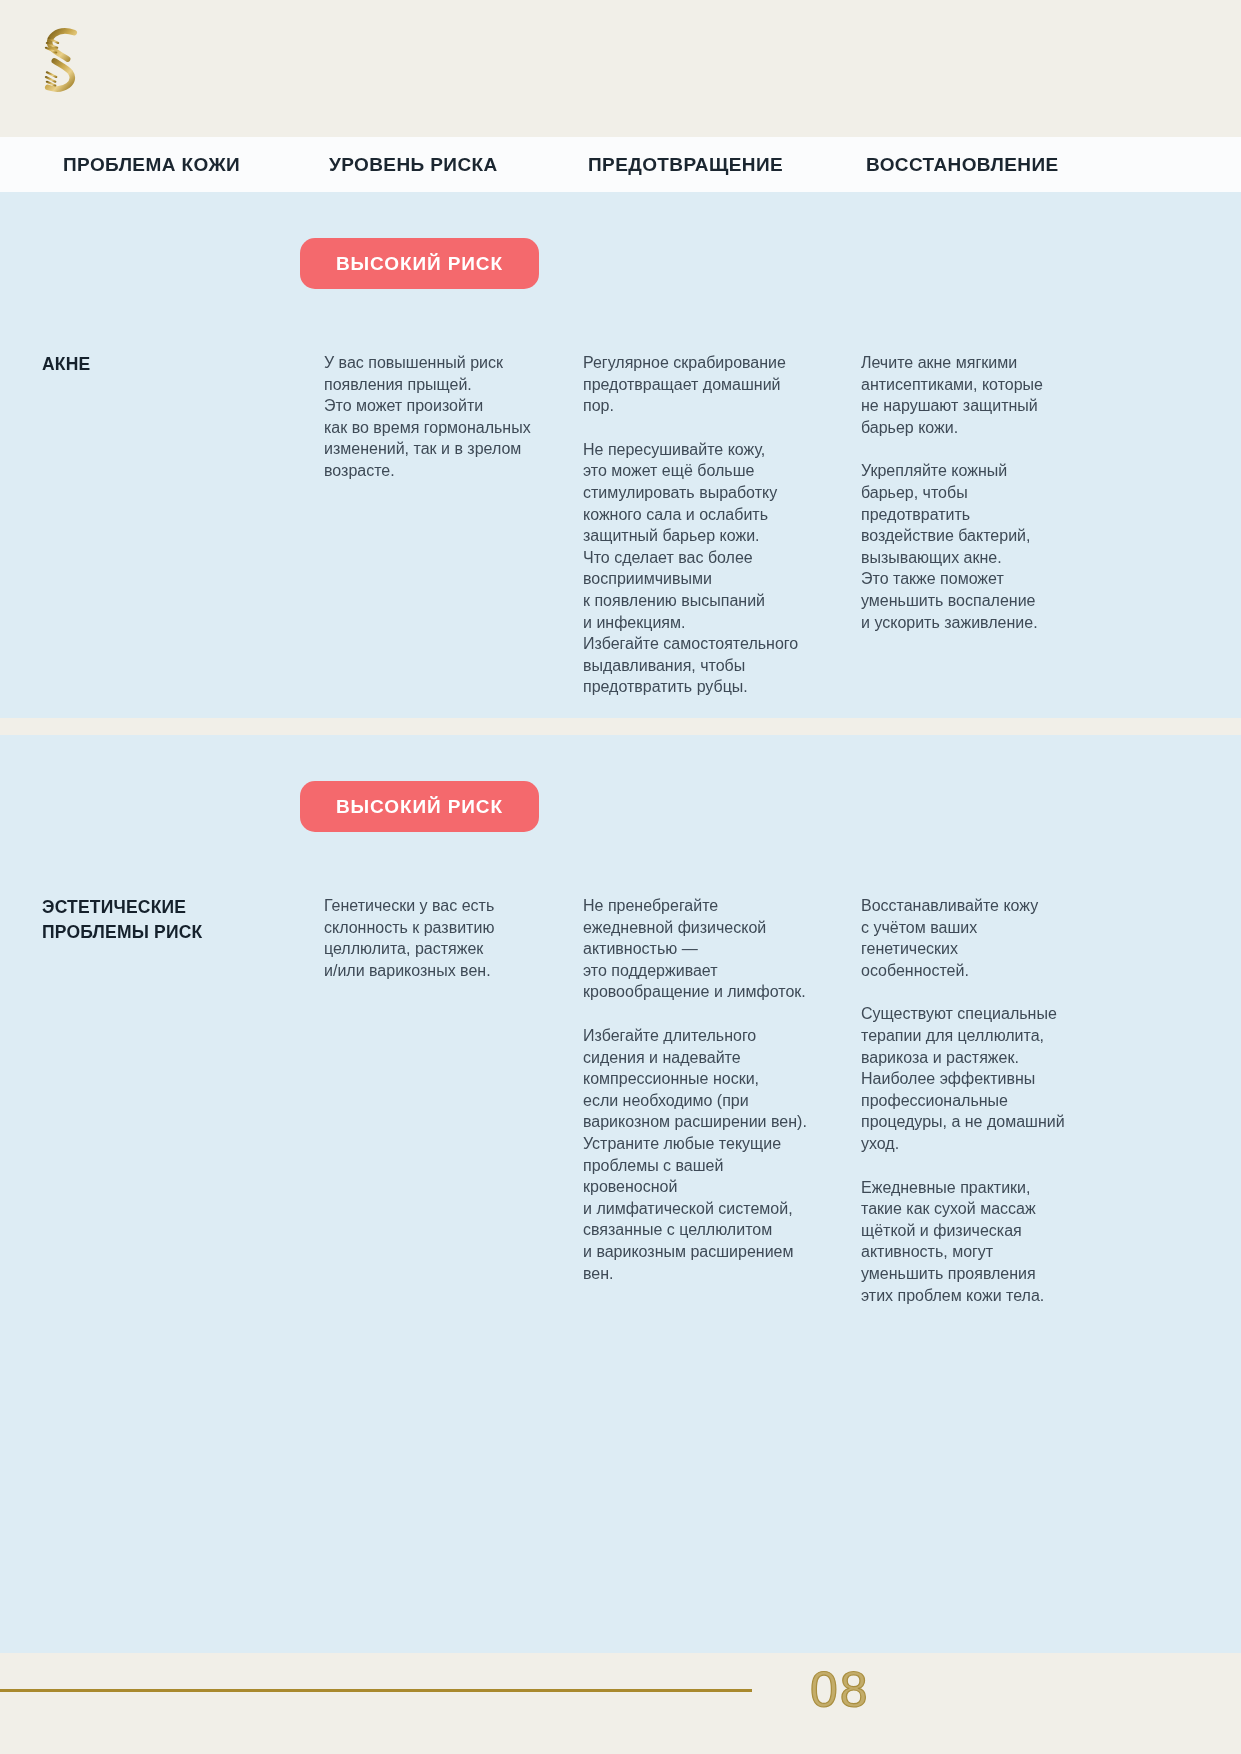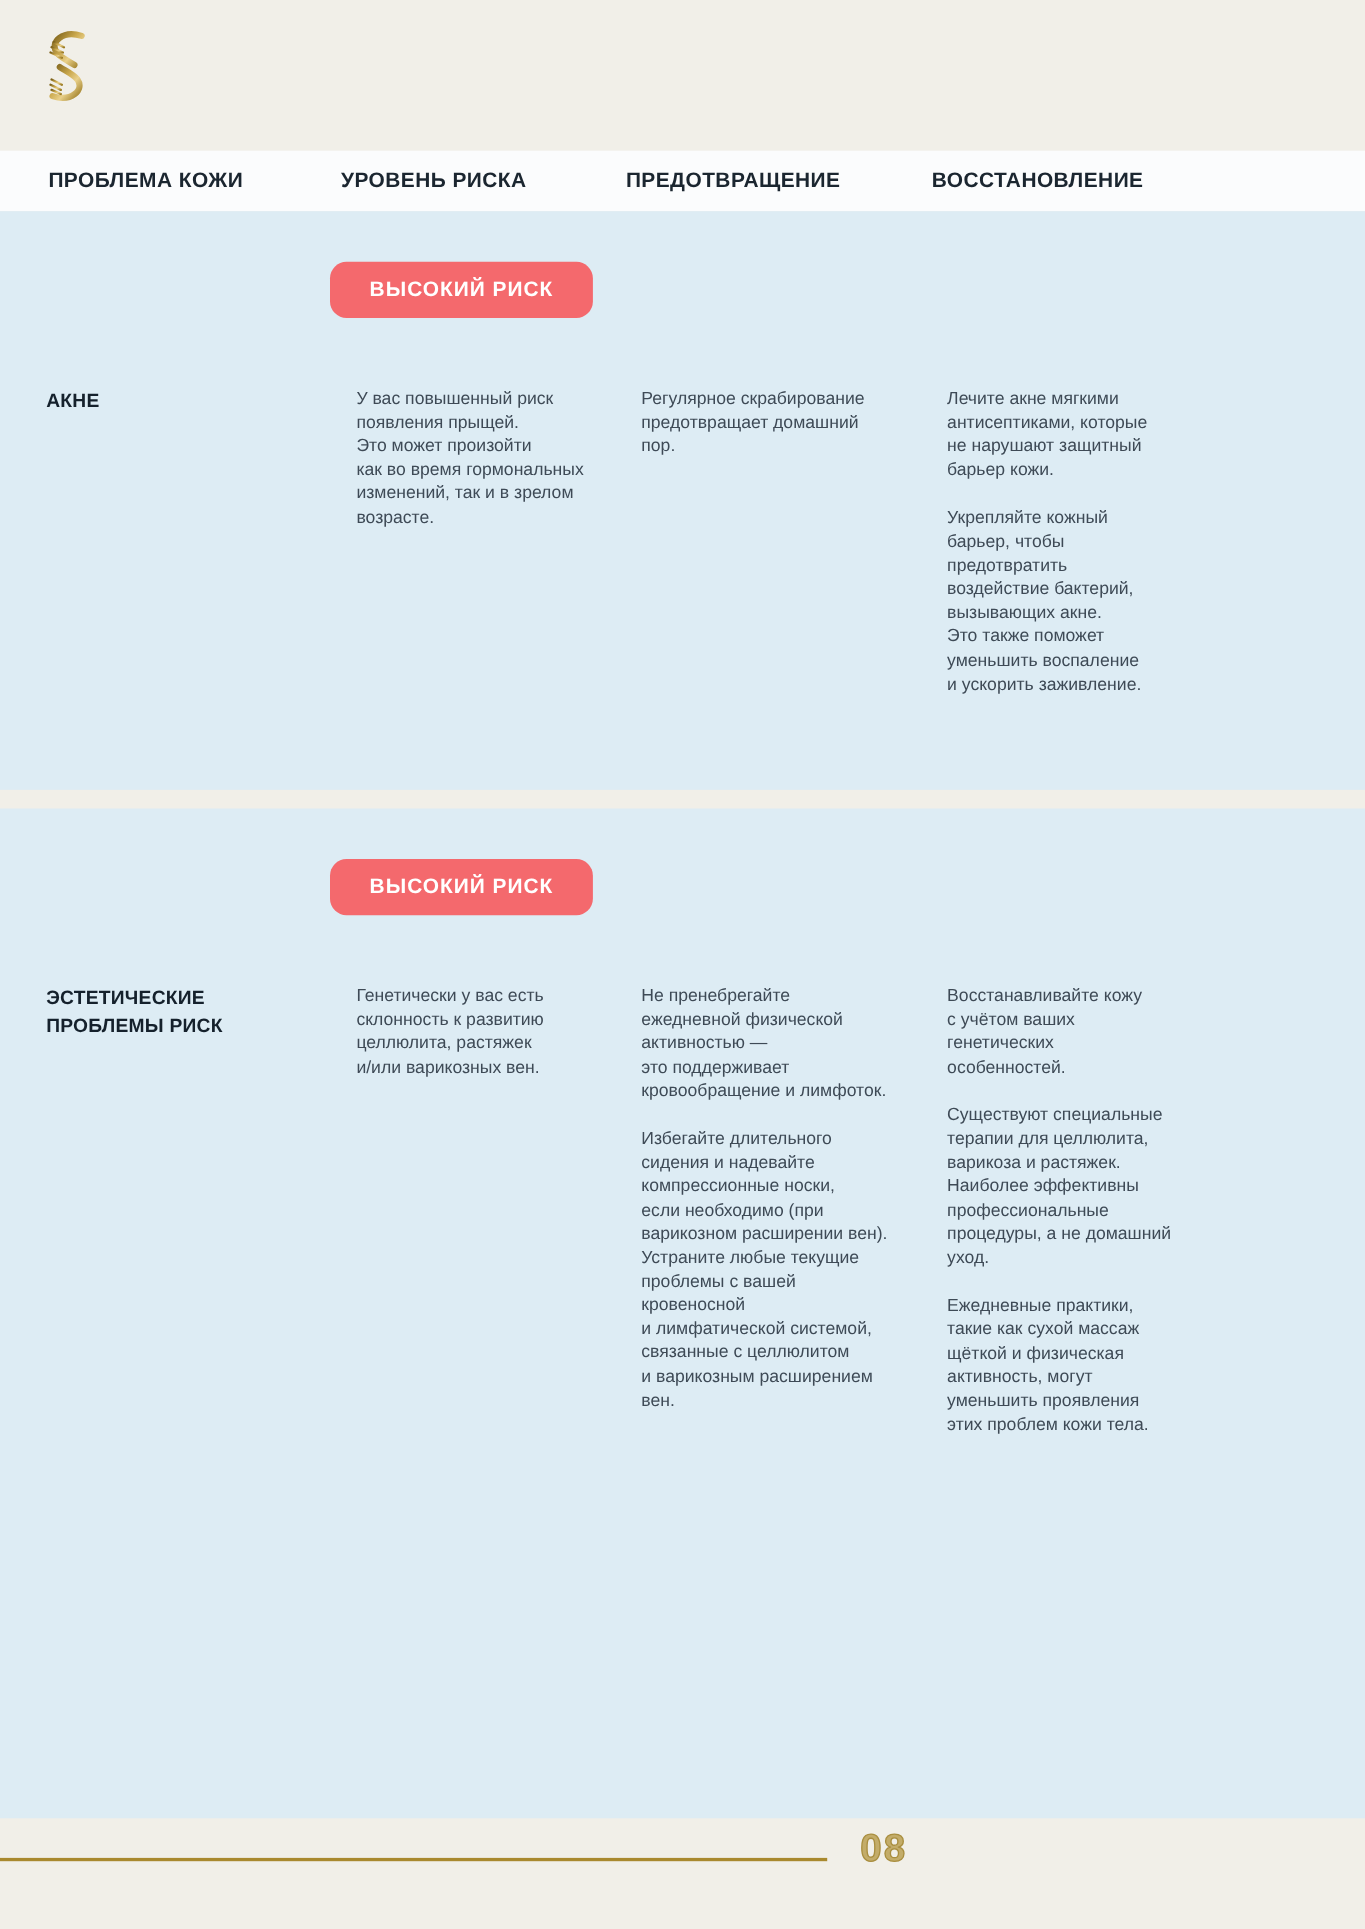--- a/index.html
+++ b/index.html
@@ -29,21 +29,21 @@
     width: 42px;
     height: 68px;
   }
   
   .table-header {
     height: 55px;
     background: #fbfcfd;
     display: grid;
     grid-template-columns: 266px 259px 278px 1fr;
     align-items: center;
-    padding: 0 40px 0 44px;
+    padding: 0 40px 0 63px;
   }
   .table-header .col-head {
     font-size: 19px;
     font-weight: bold;
     letter-spacing: 0.4px;
     color: #1b2630;
     white-space: nowrap;
   }
   
   .risk-section {
@@ -102,24 +102,24 @@
   .footer-rule {
     position: absolute;
     left: 0;
     top: 36px;
     width: 752px;
     height: 3px;
     background: #a9892e;
   }
   .page-number {
     position: absolute;
-    left: 782px;
+    left: 810px;
     top: 8px;
-    font-size: 35px;
-    font-weight: 700;
+    font-size: 50px;
+    font-weight: 400;
     letter-spacing: 2px;
     color: #c3ac69;
     -webkit-text-stroke: 1.2px #a98e3f;
   }
 </style>
 </head>
 <body>
 
 <div class="page">
 
@@ -164,20 +164,32 @@
 появления прыщей.
 Это может произойти
 как во время гормональных
 изменений, так и в зрелом
 возрасте.</p>
       </div>
       <div class="cell">
         <p>Регулярное скрабирование
 предотвращает домашний
 пор.</p>
+        <p>Не пересушивайте кожу,
+это может ещё больше
+стимулировать выработку
+кожного сала и ослабить
+защитный барьер кожи.
+Что сделает вас более
+восприимчивыми
+к появлению высыпаний
+и инфекциям.
+Избегайте самостоятельного
+выдавливания, чтобы
+предотвратить рубцы.</p>
       </div>
       <div class="cell">
         <p>Лечите акне мягкими
 антисептиками, которые
 не нарушают защитный
 барьер кожи.</p>
         <p>Укрепляйте кожный
 барьер, чтобы
 предотвратить
 воздействие бактерий,

